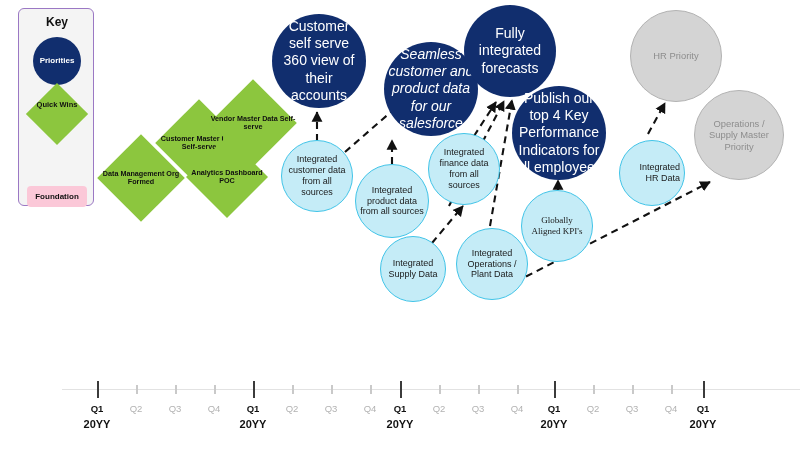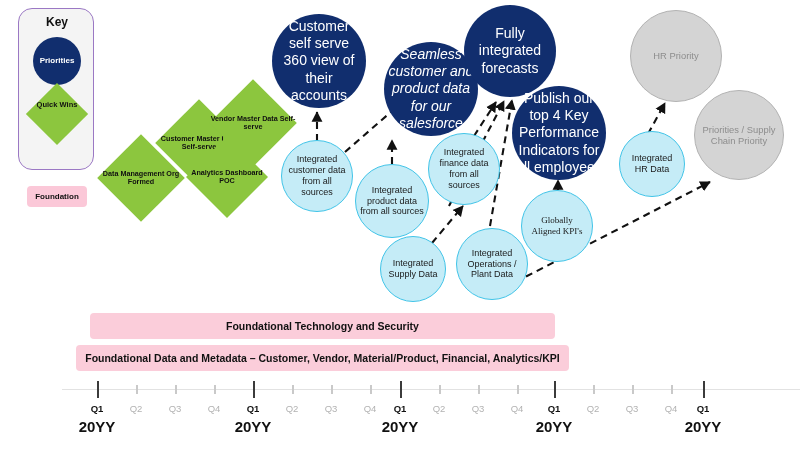--- a/index.html
+++ b/index.html
@@ -8,22 +8,22 @@
     background:#ffffff;
     font-family:"Liberation Sans", sans-serif;
     position:relative;
     overflow:hidden;
   }
   #stage{position:absolute;left:0;top:0;width:800px;height:452px;}
   #edges{position:absolute;left:0;top:0;width:800px;height:452px;pointer-events:none;}
 
   
   .key-box{
-    position:absolute;left:18px;top:8px;width:76px;height:162px;
-    border:1.6px solid #9b78c4;border-radius:14px;background:#f4f4f4;
+    position:absolute;left:18px;top:8px;width:76px;height:198px;
+    border:1.6px solid #9b78c4;border-radius:6px;background:#f4f4f4;
     box-sizing:border-box;
   }
   .key-title{
     position:absolute;left:0;top:6px;width:76px;text-align:center;
     font-size:12px;font-weight:bold;color:#111;
   }
   .key-circle-priorities{
     position:absolute;left:14px;top:28px;width:48px;height:48px;border-radius:50%;
     background:#112e6e;display:flex;align-items:center;justify-content:center;
     color:#ffffff;font-size:8px;font-weight:bold;text-align:center;line-height:1.05;
@@ -82,21 +82,21 @@
   }
   #bar-tech{left:90px;top:313px;width:465px;height:26px;font-size:10.5px;}
   #bar-data{left:76px;top:345px;width:493px;height:26px;font-size:10.5px;}
 
   
   .tl-axis{position:absolute;left:62px;top:389px;width:738px;height:1.4px;background:#e2e2e2;}
   .tl-tick{position:absolute;width:1.8px;background:#c9c9c9;}
   .tl-tick.major{background:#3b3b3b;width:2.2px;}
   .tl-lab{position:absolute;text-align:center;width:40px;font-size:9.5px;color:#b2b2b2;}
   .tl-lab.major{color:#111;font-weight:bold;}
-  .tl-year{position:absolute;text-align:center;width:46px;font-size:15px;font-weight:bold;color:#111;}
+  .tl-year{position:absolute;text-align:center;width:46px;font-size:11px;font-weight:bold;color:#111;}
 </style>
 </head>
 <body>
 
 <div id="stage">
 
   <svg id="edges" viewBox="0 0 800 452">
     <defs>
       <marker id="ah" markerWidth="6" markerHeight="6" refX="4.6" refY="3" orient="auto" markerUnits="strokeWidth">
         <path d="M0,0.4 L5,3 L0,5.6 z" fill="#111111"></path>
@@ -154,21 +154,21 @@
       </div>
       <div class="node circ block" style="left: 380px; top: 236px; width: 66px; height: 66px;">
         <span>Integrated Supply Data</span>
       </div>
       <div class="node circ block" style="left: 456px; top: 228px; width: 72px; height: 72px;">
         <span>Integrated Operations / Plant Data</span>
       </div>
       <div class="node circ block" style="left: 521px; top: 190px; width: 72px; height: 72px; font-family: Liberation Serif, serif;">
         <span>Globally Aligned KPI's</span>
       </div>
-      <div class="node circ block" style="left: 619px; top: 131px; width: 66px; height: 66px;">
+      <div class="node circ block" style="left: 619px; top: 140px; width: 66px; height: 66px; text-align: right;">
         <span>Integrated HR Data</span>
       </div>
     </div>
   <div id="layer-priorities">
       <div class="node circ priority" style="left: 272px; top: 14px; width: 94px; height: 94px;">
         <span>Customer self serve 360 view of their accounts</span>
       </div>
       <div class="node circ priority" style="left: 384px; top: 42px; width: 94px; height: 94px; font-style: italic;">
         <span>Seamless customer and product data for our salesforce</span>
       </div>
@@ -177,26 +177,24 @@
       </div>
       <div class="node circ priority" style="left: 512px; top: 86px; width: 94px; height: 94px;">
         <span>Publish our top 4 Key Performance Indicators for all employees</span>
       </div>
     </div>
   <div id="layer-future">
       <div class="node circ future" style="left: 630px; top: 10px; width: 92px; height: 92px; text-align: center;">
         <span>HR Priority</span>
       </div>
       <div class="node circ future" style="left: 694px; top: 90px; width: 90px; height: 90px;">
-        <span>Priorities / Supply Chain Priority</span>
-      </div>
-    </div>
-
-  <div class="foundation-bar" id="bar-tech">Foundational Technology and Security</div>
-  <div class="foundation-bar" id="bar-data">Foundational Data and Metadata – Customer, Vendor, Material/Product, Financial, Analytics/KPI</div>
+        <span>Operations / Supply Master Priority</span>
+      </div>
+    </div>
+
 
   <div class="tl-axis"></div>
   <div id="layer-timeline">
       <div class="tl-tick major" style="left: 97px; top: 381px; height: 17px;"></div>
       <div class="tl-lab major" style="left: 77px; top: 403px;">Q1</div>
       <div class="tl-year" style="left: 74px; top: 418px;">20YY</div>
       <div class="tl-tick" style="left: 136px; top: 385px; height: 9px;"></div>
       <div class="tl-lab" style="left: 116px; top: 403px;">Q2</div>
       <div class="tl-tick" style="left: 175px; top: 385px; height: 9px;"></div>
       <div class="tl-lab" style="left: 155px; top: 403px;">Q3</div>

